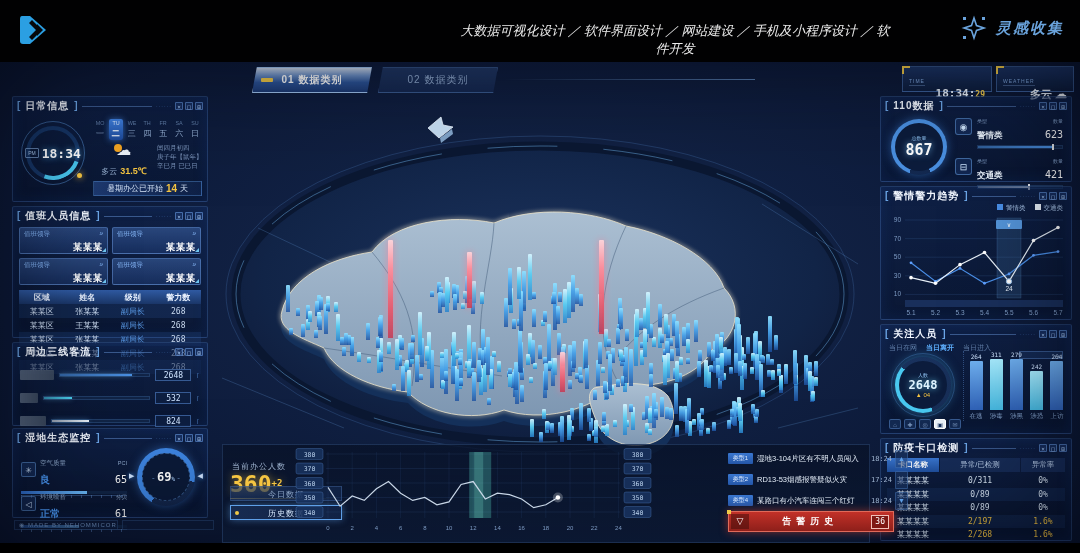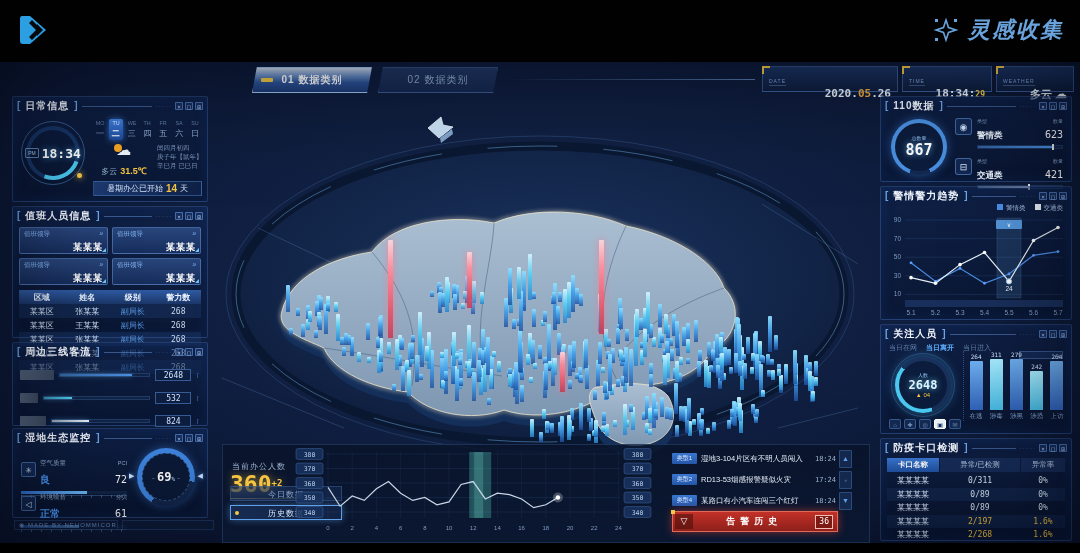--- a/index.html
+++ b/index.html
@@ -11,21 +11,21 @@
   .site-header{position:absolute;top:0;left:0;width:1080px;height:62px;background:#010102;}
   .logo{position:absolute;left:16px;top:10px;display:flex;align-items:center;gap:8px;}
   .logo-text{color:#2b9fe2;font-size:31px;font-weight:bold;letter-spacing:3px;}
   .contact{position:absolute;left:205px;top:10px;color:#fff;}
   .contact .l1{font-size:14px;font-weight:bold;letter-spacing:.5px;}
   .contact .l1 .arr{font-size:9px;color:#d8d8d8;letter-spacing:2px;margin-left:8px;}
   .contact .l2{font-size:13px;margin-top:6px;color:#f2f2f2;}
   .services{position:absolute;left:455px;top:22px;width:440px;text-align:center;color:#ececec;
             font-size:13px;font-style:italic;font-family:"Liberation Serif",serif;}
   .collect{position:absolute;right:16px;top:15px;display:flex;align-items:center;gap:9px;
-           color:#6aa3dc;font-size:22px;font-weight:bold;font-style:italic;font-family:"Liberation Serif",serif;letter-spacing:2px;}
+           color:#6aa3dc;font-size:15px;font-weight:bold;font-style:italic;font-family:"Liberation Serif",serif;letter-spacing:2px;}
 
   
   .dashboard{position:absolute;top:62px;left:0;width:1080px;height:481px;overflow:hidden;
     background:radial-gradient(ellipse 980px 520px at 540px 220px,#16294f 0%,#0e1c3c 45%,#081126 100%);}
   .dashboard::after{content:"";position:absolute;inset:0;pointer-events:none;
     box-shadow:inset 0 0 120px rgba(0,0,10,.55);}
 
   
   .tb-title{position:absolute;left:8px;top:4px;width:240px;height:27px;
     background:linear-gradient(180deg,#3e6cb4,#1d3e7c 55%,#16305f);border:1px solid #5d8fd0;
@@ -253,21 +253,21 @@
   .ov-line{position:absolute;left:230px;top:436px;width:110px;height:1px;z-index:5;
     background:linear-gradient(90deg,rgba(245,197,66,.7),rgba(245,197,66,0));}
   .obtn{position:absolute;left:230px;width:112px;height:15px;z-index:5;font-size:8px;color:#8fa8c8;text-align:center;line-height:15px;
     background:linear-gradient(90deg,rgba(30,55,100,.65),rgba(20,40,80,.65));border:1px solid rgba(80,120,180,.35);box-sizing:border-box;letter-spacing:1px;}
   #btnToday{top:424px;} 
   #btnHist{top:443px;color:#d6e8fd;border-color:#5fa0e8;box-shadow:0 0 7px rgba(95,160,232,.5);}
   #btnHist::before{content:"";position:absolute;left:4px;top:5px;width:4px;height:4px;background:#f0c948;border-radius:50%;}
   #officeChart{position:absolute;left:294px;top:384px;z-index:5;}
 
   
-  #alerts{position:absolute;left:672px;top:386px;width:180px;height:92px;z-index:5;}
+  #alerts{position:absolute;left:728px;top:386px;width:180px;height:92px;z-index:5;}
   .al-rows{position:absolute;left:0;right:16px;top:0;}
   .al-r{display:flex;align-items:center;height:21px;gap:4px;}
   .al-tag{min-width:25px;height:11px;background:linear-gradient(180deg,#3a77d0,#2456a8);color:#dceaff;
     font-size:6px;text-align:center;line-height:11px;border-radius:1px;flex:none;}
   .al-tx{flex:1;font-size:7.5px;color:#e3ecf7;white-space:nowrap;overflow:hidden;text-overflow:ellipsis;}
   .al-tm{font-size:7px;color:#9fb4d0;flex:none;}
   .al-ctl{position:absolute;right:0;top:2px;width:13px;text-align:center;}
   .al-ctl .a{display:block;height:16px;line-height:16px;color:#5fa0e8;font-size:7px;border:1px solid rgba(90,140,210,.35);
     background:rgba(30,60,110,.5);margin-bottom:3px;border-radius:1px;}
   .al-ctl .a.dim{color:#41598a;font-size:5px;}
@@ -285,20 +285,21 @@
 <div id="app">
 
   <div class="site-header">
     <div class="logo">
       <svg width="40" height="40" viewBox="0 0 40 40">
         <path d="M6,6 Q4,6 4,9 L4,31 Q4,34 7,34 L14,34 L30,20 L14,6 Z" fill="#2b9fe2"></path>
         <path d="M16,10 L26,20 L16,30 L13,27 L20,20 L13,13 Z" fill="#06080c"></path>
         <path d="M21,14 L27,20 L21,26 Z" fill="#06080c"></path>
       </svg>
     </div>
+    <div class="services">大数据可视化设计 ／ 软件界面设计 ／ 网站建设 ／ 手机及小程序设计 ／ 软件开发</div>
     <div class="collect">
       <svg width="26" height="26" viewBox="0 0 26 26">
         <path d="M13,3 L15.5,10.5 L23,13 L15.5,15.5 L13,23 L10.5,15.5 L3,13 L10.5,10.5 Z" fill="none" stroke="#6aa3dc" stroke-width="1.6"></path>
         <rect x="2" y="2" width="3" height="3" fill="#6aa3dc"></rect>
           <rect x="21" y="2" width="3" height="3" fill="#6aa3dc"></rect>
         <rect x="2" y="21" width="3" height="3" fill="#6aa3dc"></rect>
       </svg>
       <span>灵感收集</span>
     </div>
   </div>
@@ -744,24 +745,20 @@
         <div class="mbar p" style="left: 377px; top: 114px; height: 94px;"></div>
         <div class="mbar p" style="left: 338px; top: 226px; height: 40px;"></div>
       </div>
 
     <div id="tabs">
         <div class="tab act">01 数据类别</div>
         <div class="tab">02 数据类别</div>
       </div>
     <div class="topline"></div>
 
-    <div class="infobox" id="box-date">
-      <span class="ib-lab">DATE</span>
-      <span class="ib-val dg"><span>2020</span>.<span class="hl">05</span>.<span>26</span></span>
-    </div>
     <div class="infobox" id="box-time">
       <span class="ib-lab">TIME</span>
       <span class="ib-val dg"><span>18:34</span>:<span class="sm">29</span></span>
     </div>
     <div class="infobox" id="box-weather">
       <span class="ib-lab">WEATHER</span>
       <span class="ib-val"><span>多云</span> <span class="wx-cloud">☁</span></span>
     </div>
 
     <div class="panel" id="p-daily" style="left:12px;top:34px;width:196px;height:106px;">
@@ -969,21 +966,21 @@
             <i>□</i>
             <i>⊞</i>
           </span>
       </div>
       <div class="eco-item" style="top:22px;">
         <div class="eco-flex">
           <span class="eco-ic">✳</span>
           <span><span class="eco-lab">空气质量</span><br>
           <span class="eco-status">良</span></span>
           <span class="eco-right"><span class="eco-u">PCI</span><br>
-          <span class="eco-v dg">72</span></span>
+          <span class="eco-v dg">65</span></span>
         </div>
         <div class="eco-bar">
             <i style="width:62%"></i>
           </div>
         <div class="eco-ruler"></div>
       </div>
       <div class="eco-item" style="top:56px;">
         <div class="eco-flex">
           <span class="eco-ic">◁</span>
           <span><span class="eco-lab">环境噪音</span><br>

